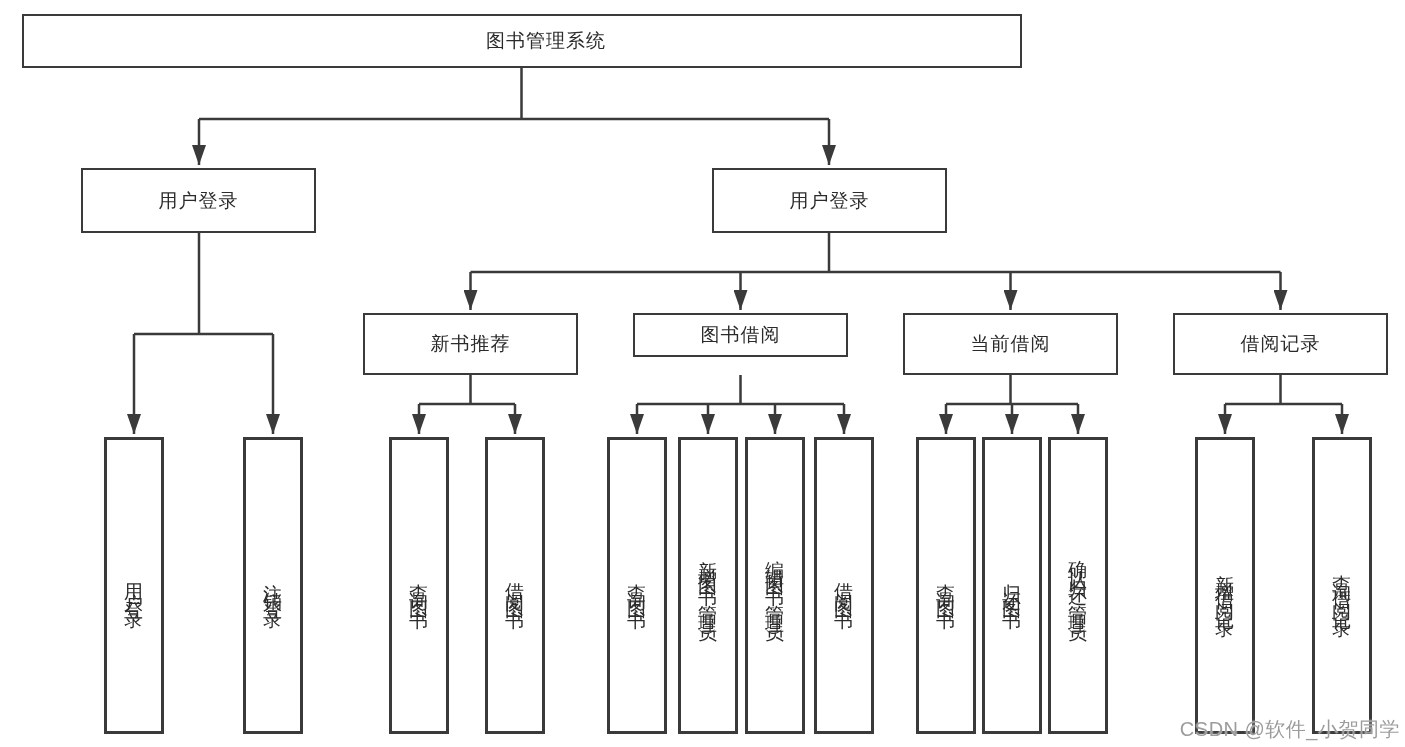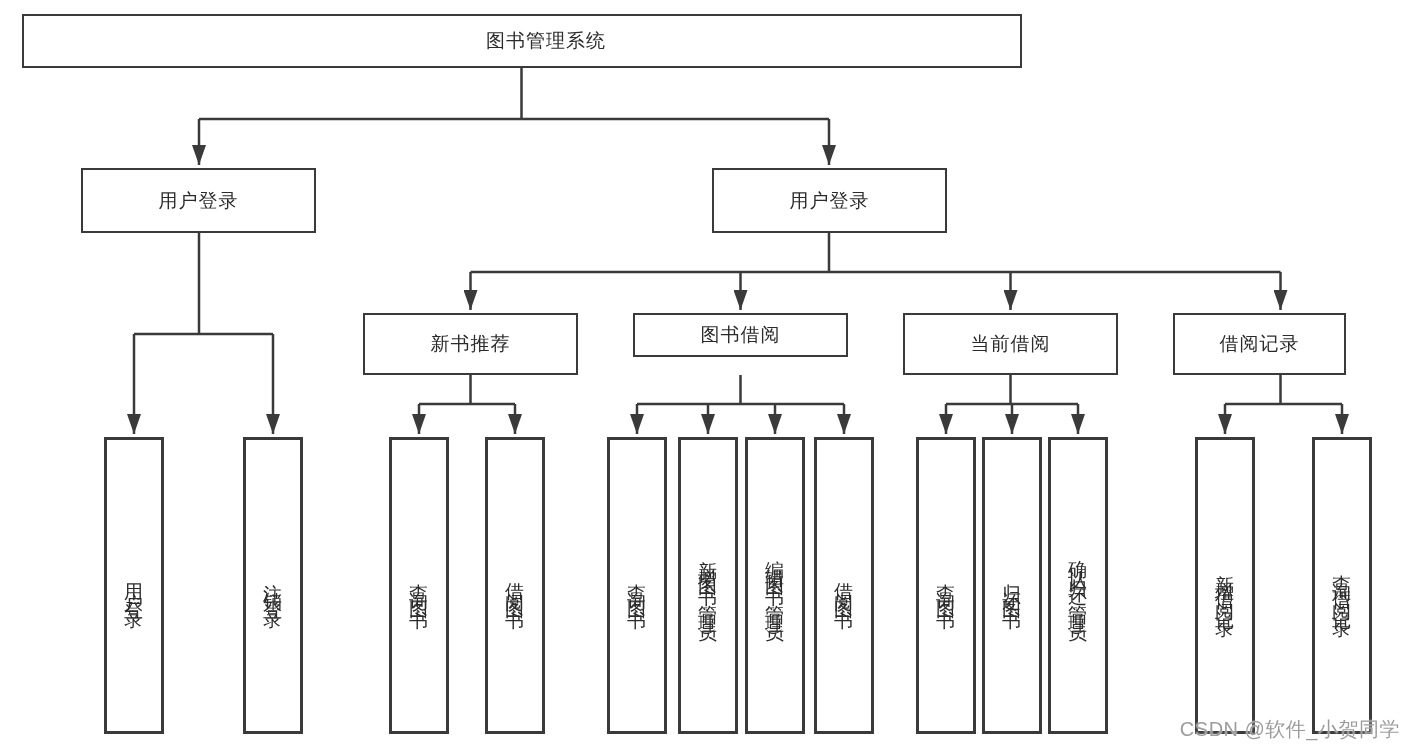--- a/index.html
+++ b/index.html
@@ -116,21 +116,21 @@
   </svg>
 
   <div class="box" style="left:22px; top:14px; width:1000px; height:54px;padding-left:48px;">图书管理系统</div>
 
   <div class="box" style="left:81px; top:168px; width:235px; height:65px;">用户登录</div>
   <div class="box" style="left:712px; top:168px; width:235px; height:65px;">用户登录</div>
 
   <div class="box" style="left:363px; top:313px; width:215px; height:62px;">新书推荐</div>
   <div class="box" style="left:633px; top:313px; width:215px; height:44px;">图书借阅</div>
   <div class="box" style="left:903px; top:313px; width:215px; height:62px;">当前借阅</div>
-  <div class="box" style="left:1173px; top:313px; width:173px; height:62px;font-family:Liberation Serif, serif;">借阅记录</div>
+  <div class="box" style="left:1173px; top:313px; width:215px; height:62px;font-family:Liberation Serif, serif;">借阅记录</div>
 
   <div class="box leaf" style="left:104px; top:437px; width:60px; height:297px;">
     <span class="vtext">用户登录</span>
   </div>
   <div class="box leaf" style="left:243px; top:437px; width:60px; height:297px;">
     <span class="vtext">注销登录</span>
   </div>
 
   <div class="box leaf" style="left:389px; top:437px; width:60px; height:297px;">
     <span class="vtext">查询图书</span>

